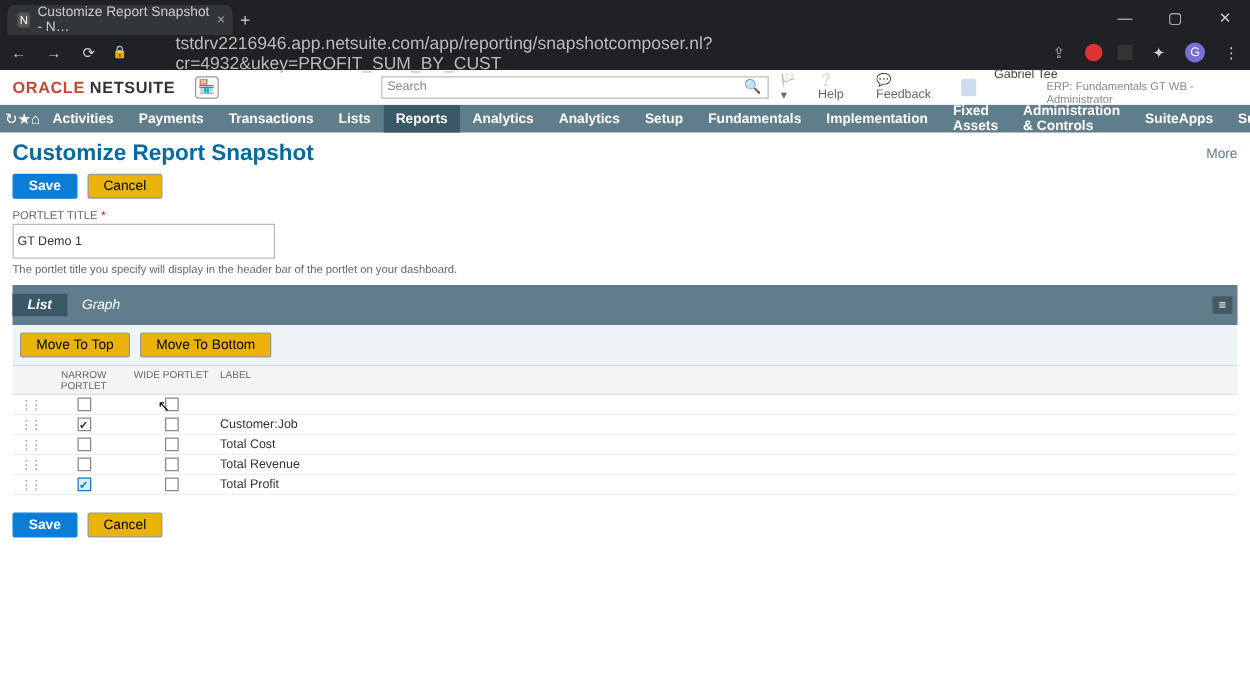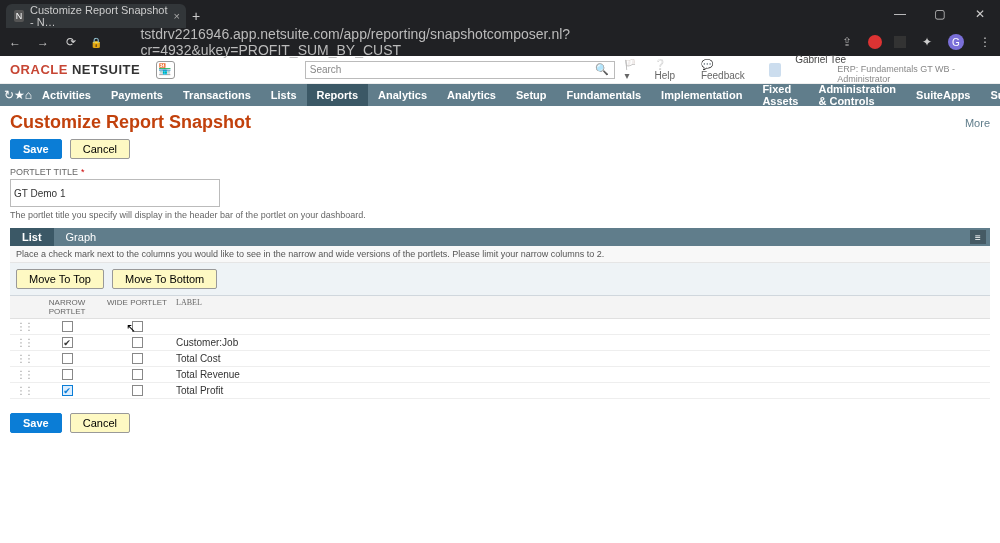--- a/index.html
+++ b/index.html
@@ -39,47 +39,47 @@
 
 
 .ns-nav { background:#607d8b; height:22px; display:flex; align-items:center; padding:0 4px; }
 .ns-nav .nav-icon { width:24px; height:22px; display:flex; align-items:center; justify-content:center; color:#fff; font-size:12px;}
 .ns-nav .nav-item { color:#fff; font-size:11px; font-weight:600; padding:0 10px; height:22px; display:flex; align-items:center; cursor:pointer;}
 .ns-nav .nav-item.active { background:#3b5866; }
 
 
 .page { padding:6px 10px; }
 .page-title-row { display:flex; align-items:center; }
-.page-title { font-size:18px; color:#c2410c; font-weight:600;}
+.page-title { font-size:18px; color:#0369a1; font-weight:600;}
 .more-link { margin-left:auto; color:#607d8b; font-size:11px;}
 
 .btn-row { margin-top:6px; display:flex; gap:8px; }
-.btn { padding:3px 12px; font-size:11px; border:1px solid #999; background:#fef9c3; border-radius:2px; cursor:pointer;}
+.btn { padding:3px 12px; font-size:11px; border:1px solid #999; background:#eab308; border-radius:2px; cursor:pointer;}
 .btn.primary { background:#0b7dd6; border-color:#0b7dd6; color:#fff; font-weight:600;}
 
 .field-block { margin-top:8px; }
 .field-label { font-size:9px; color:#666; text-transform:uppercase; display:flex; gap:3px; align-items:center;}
 .req { color:#c00; }
 .field-input { width:210px; height:28px; border:1px solid #bbb; font-size:10px; padding:0 3px; color:#333; margin-top:2px;}
 .field-help { font-size:9px; color:#666; margin-top:3px;}
 
-.tab-bar { margin-top:8px; background:#607d8b; height:18px; display:flex; align-items:center; position:relative;}
+.tab-bar { margin-top:8px; background:#607d8b; height:32px; display:flex; align-items:center; position:relative;font-style:italic;}
 .tab-bar .tb { color:#fff; font-size:11px; padding:0 12px; height:18px; display:flex; align-items:center; cursor:pointer;}
 .tab-bar .tb.active { background:#3b5866; font-weight:600;}
 .tab-bar .menu-icon { position:absolute; right:4px; width:16px; height:14px; background:#455a64; color:#fff; display:flex; align-items:center; justify-content:center; font-size:10px;}
 
 .instr { font-size:9px; color:#555; padding:3px 6px; background:#f8f8f8; border-bottom:1px solid #e5e5e5;}
 
 .toolbar { background:#eef3f6; padding:6px 6px; border-bottom:1px solid #d0d7dd; display:flex; gap:8px;}
 
 .col-heads { display:flex; font-size:8px; color:#666; text-transform:uppercase; padding:2px 0 2px 22px; background:#f4f4f4; border-bottom:1px solid #e0e0e0;}
 .col-heads .ch { text-align:center;}
 .ch.narrow { width:70px;}
 .ch.wide { width:70px;}
-.ch.label { flex:1; text-align:left; padding-left:4px;font-family:Liberation Serif, serif;}
+.ch.label { flex:1; text-align:left; padding-left:4px;}
 
 .row { display:flex; align-items:center; height:16px; border-bottom:1px solid #eee; padding-left:6px;}
 .row .handle { width:16px; color:#999; font-size:10px; letter-spacing:-2px;}
 .row .cell { width:70px; display:flex; align-items:center; justify-content:center;}
 .row .label-cell { flex:1; font-size:10px; color:#333; padding-left:4px;}
 .chk { width:11px; height:11px; border:1px solid #888; display:inline-flex; align-items:center; justify-content:center; font-size:9px; color:#333; background:#fff;}
 .chk.checked::after { content:"✔"; font-size:9px; }
 .chk.blue { border-color:#0b7dd6; background:#dceeff; color:#0b7dd6; }
 .row .label-input-look { flex:1; margin-left:4px; margin-right:4px; height:13px; border:1px solid #ccc; font-size:10px; color:#333; padding:0 3px; display:flex; align-items:center;}
 
@@ -183,21 +183,20 @@
     <input class="field-input" value="GT Demo 1" style="">
     <div class="field-help">The portlet title you specify will display in the header bar of the portlet on your dashboard.</div>
   </div>
 
   <div class="tab-bar">
     <div class="tb active">List</div>
     <div class="tb">Graph</div>
     <div class="menu-icon">≡</div>
   </div>
 
-  <div class="instr">Place a check mark next to the columns you would like to see in the narrow and wide versions of the portlets. Please limit your narrow columns to 2.</div>
 
   <div class="toolbar">
     <button class="btn">Move To Top</button>
     <button class="btn">Move To Bottom</button>
   </div>
 
   <div class="col-heads">
     <div class="ch narrow">NARROW PORTLET</div>
     <div class="ch wide">WIDE PORTLET</div>
     <div class="ch label">LABEL</div>

